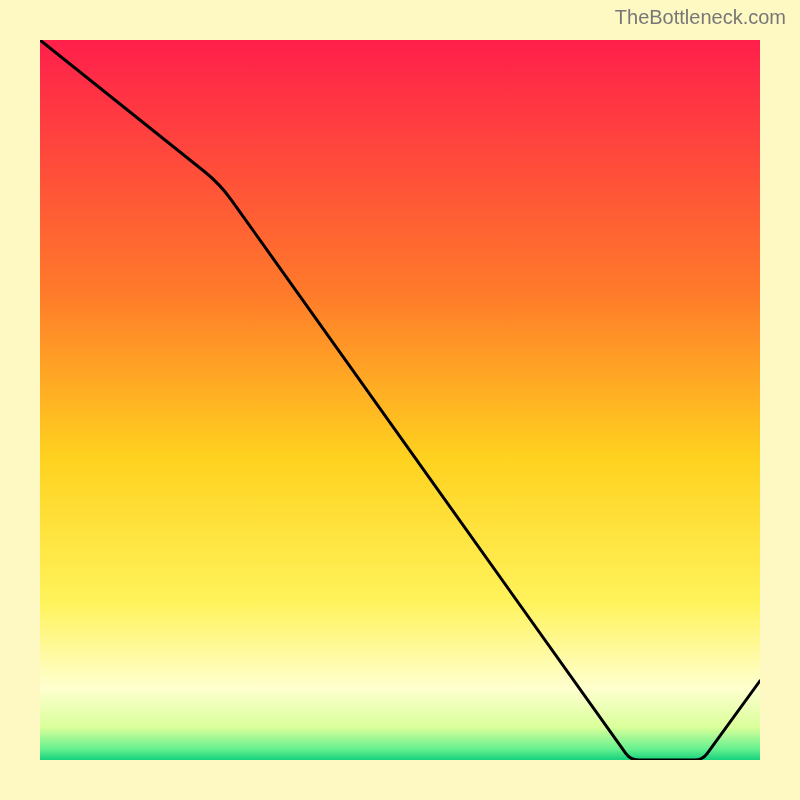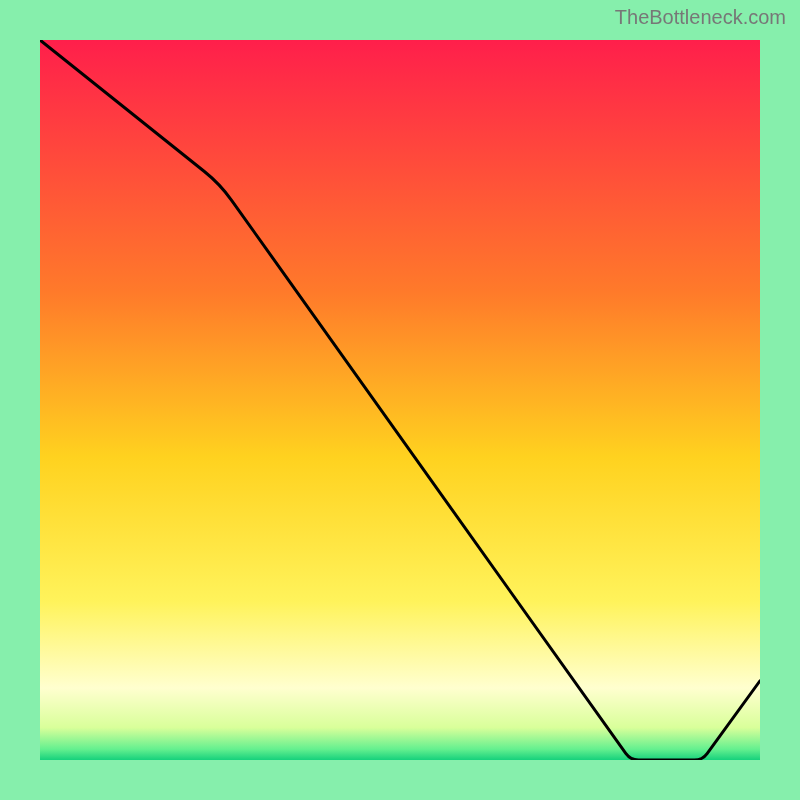--- a/index.html
+++ b/index.html
@@ -7,21 +7,21 @@
     padding: 0;
     width: 800px;
     height: 800px;
     background: #000;
     font-family: Arial, Helvetica, sans-serif;
   }
   .frame {
     position: relative;
     width: 800px;
     height: 800px;
-    background: #86efac;
+    background: #fef9c3;
   }
   .plot-area {
     position: absolute;
     left: 40px;
     top: 40px;
     width: 720px;
     height: 720px;
   }
   svg {
     display: block;

